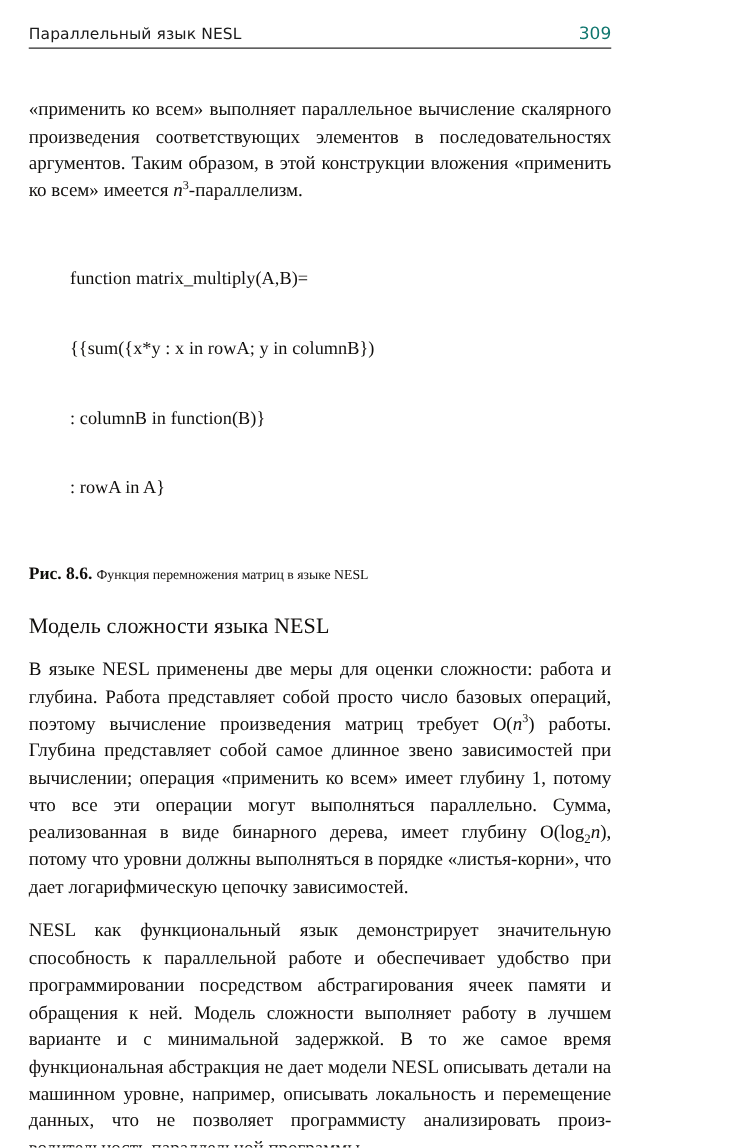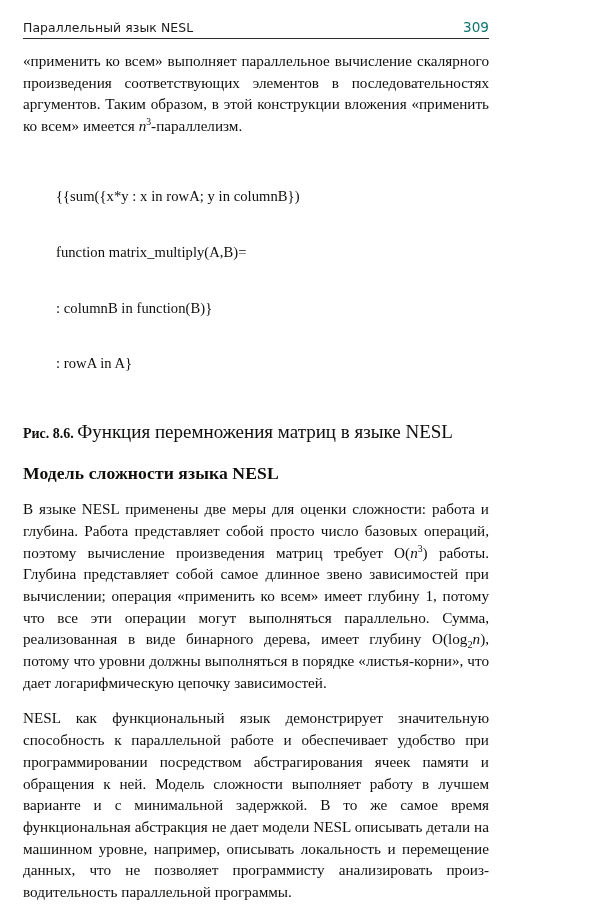--- a/index.html
+++ b/index.html
@@ -50,21 +50,21 @@
   
   .body-text {
     font-size: 15.2px;
     line-height: 21.7px;
     text-align: justify;
     text-justify: inter-word;
     margin: 0;
     hyphens: manual;
     word-spacing: 0.1px;
   }
-  .para-first { margin-top: 11px; }
+  .para-first { margin-top: 38px; }
   .para-gap   { margin-top: 14px; }
 
   .it { font-style: italic; }
   sup.exp {
     font-size: 0.64em;
     vertical-align: super;
     line-height: 0;
   }
   sub.idx {
     font-size: 0.68em;
@@ -86,30 +86,30 @@
   .fig-caption {
     margin-top: 13px;
     font-size: 13.4px;
     line-height: 17px;
   }
   .fig-caption-label {
     font-weight: bold;
     font-size: 14px;
   }
   .fig-caption-text {
-    font-size: 19px;
+    font-size: 11px;
     text-align: center;
   }
 
   
   .section-heading {
     margin-top: 20px;
     margin-bottom: 0;
     font-size: 17.6px;
-    font-weight: bold;
+    font-weight: normal;
     line-height: 22px;
     letter-spacing: 0.1px;
   }
 
   
   .chapter-heading {
     margin-top: 28px;
     margin-bottom: 0;
     font-size: 29px;
     font-weight: bold;
@@ -127,22 +127,22 @@
     <span class="running-head-title">Параллельный язык NESL</span>
     <span class="running-head-folio">309</span>
   </header>
 
   <p class="body-text para-first">
     <span>«применить ко всем» выполняет параллельное вычисление скалярного про­изведения соответствующих элементов в последовательностях аргументов. Таким образом, в этой конструкции вложения «применить ко всем» имеется </span><span class="it">n</span><sup class="exp">3</sup><span>-параллелизм.</span>
   </p>
 
 
   <div class="code-block">
+    <span class="code-line">function matrix_multiply(A,B)=</span>
     <span class="code-line">{{sum({x*y : x in rowA; y in columnB})</span>
-    <span class="code-line">function matrix_multiply(A,B)=</span>
     <span class="code-line">: columnB in function(B)}</span>
     <span class="code-line">: rowA in A}</span>
   </div>
 
   <div class="fig-caption">
     <span class="fig-caption-label">Рис. 8.6.</span>
     <span class="fig-caption-text">Функция перемножения матриц в языке NESL</span>
   </div>
 
   <h2 class="section-heading">Модель сложности языка NESL</h2>

